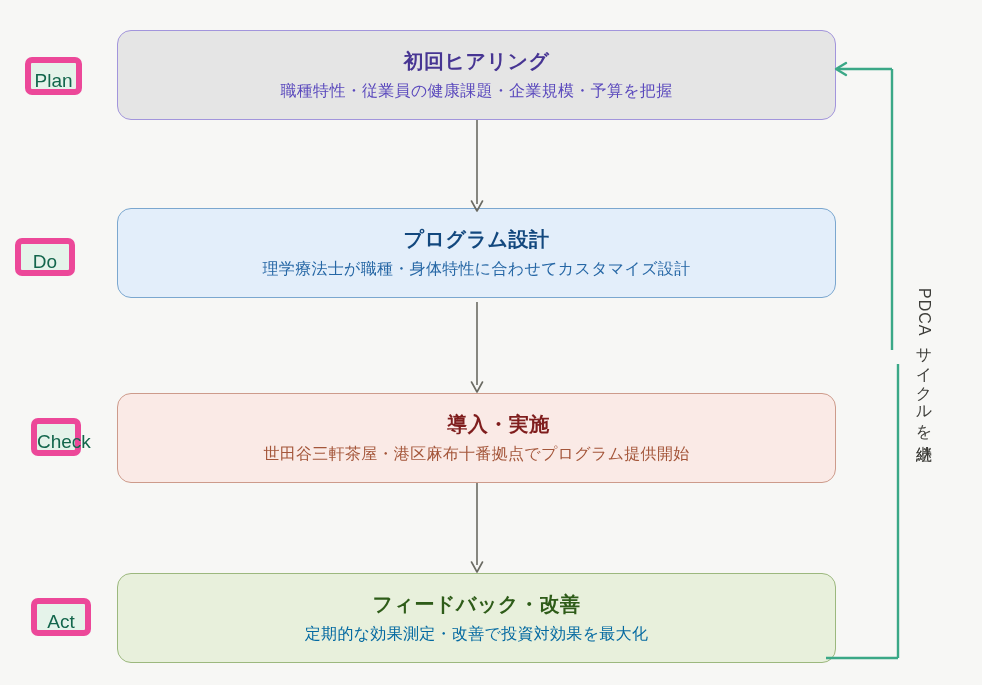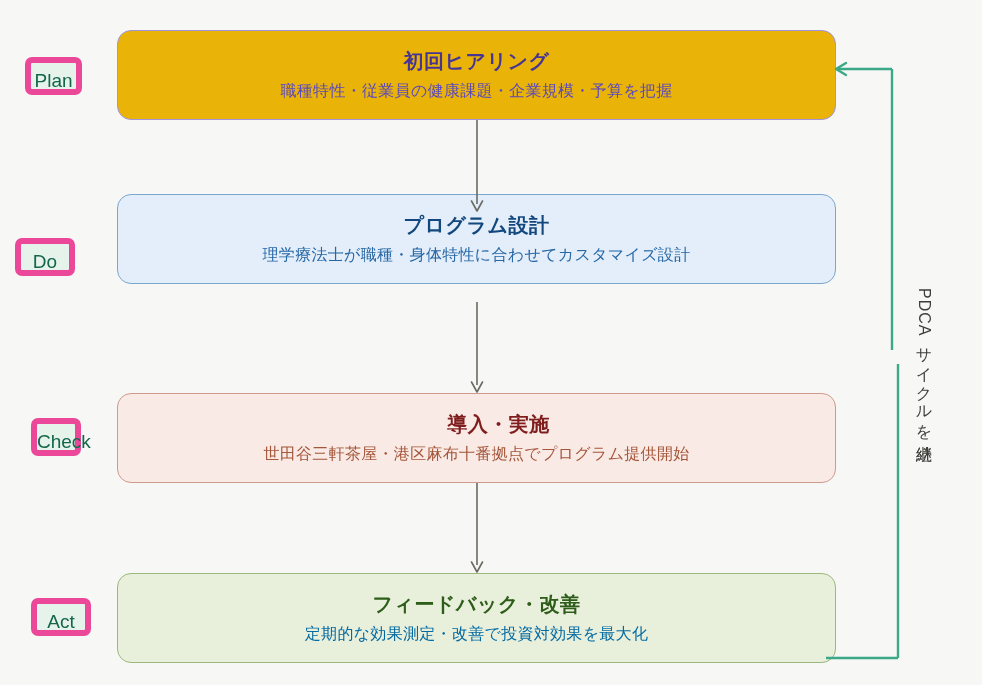--- a/index.html
+++ b/index.html
@@ -55,21 +55,21 @@
     line-height: 1.35;
     letter-spacing: 0.5px;
   }
   .step-desc {
     font-size: 16px;
     line-height: 1.5;
     margin-top: 4px;
     letter-spacing: 0.3px;
   }
 
-  .box-plan  { background: #eab308; border-color: #a295dc; }
+  .box-plan  { background: #e5e5e5; border-color: #a295dc; }
   .box-plan  .step-title { color: #473593; }
   .box-plan  .step-desc  { color: #5a49bd; }
 
   .box-do    { background: #e3eefa; border-color: #7ba7cf; }
   .box-do    .step-title { color: #13487e; }
   .box-do    .step-desc  { color: #2667a5; }
 
   .box-check { background: #faeae6; border-color: #cd9b8b; }
   .box-check .step-title { color: #7f1d1d; margin-left: 44px; }
   .box-check .step-desc  { color: #a4563a; text-align: center; }
@@ -124,21 +124,21 @@
   </div>
   <div class="stage-badge" style="left:31px; top:598px; width:60px;">
     <span>Act</span>
   </div>
 
   <div class="step-box box-plan" style="top:30px;">
     <div class="step-title">初回ヒアリング</div>
     <div class="step-desc">職種特性・従業員の健康課題・企業規模・予算を把握</div>
   </div>
 
-  <div class="step-box box-do" style="top:194px;">
+  <div class="step-box box-do" style="top:208px;">
     <div class="step-title">プログラム設計</div>
     <div class="step-desc">理学療法士が職種・身体特性に合わせてカスタマイズ設計</div>
   </div>
 
   <div class="step-box box-check" style="top:393px;">
     <div class="step-title">導入・実施</div>
     <div class="step-desc">世田谷三軒茶屋・港区麻布十番拠点でプログラム提供開始</div>
   </div>
 
   <div class="step-box box-act" style="top:573px;">

